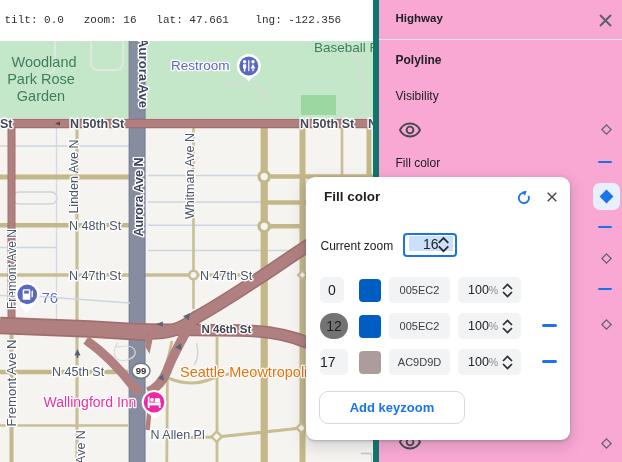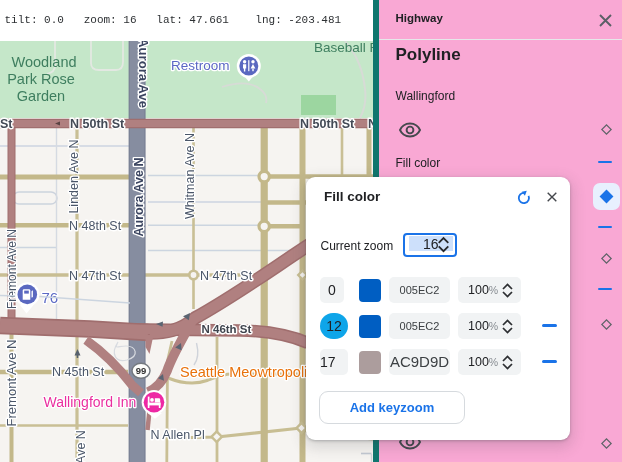--- a/index.html
+++ b/index.html
@@ -5,21 +5,21 @@
   html,body{margin:0;padding:0;}
   body{width:622px;height:462px;overflow:hidden;position:relative;background:#fff;
        font-family:"Liberation Sans",sans-serif;}
   .abs{position:absolute;}
 </style>
 </head>
 <body>
 
 <div class="abs" style="left:0;top:0;width:622px;height:41px;background:#fff;">
 
-  <div class="abs" style="left:4.5px;top:13.5px;font-family:'Liberation Mono',monospace;font-size:11px;color:#2d3033;white-space:pre;">tilt: 0.0   zoom: 16   lat: 47.661    lng: -203.481</div>
+  <div class="abs" style="left:4.5px;top:13.5px;font-family:'Liberation Mono',monospace;font-size:11px;color:#2d3033;white-space:pre;">tilt: 0.0   zoom: 16   lat: 47.661    lng: -122.356</div>
 </div>
 
 <svg class="abs" style="left:0;top:41px;" width="373" height="421" viewBox="0 0 373 421">
 
   <rect x="0" y="0" width="373" height="421" fill="#f6f4f1"></rect>
 
   <rect x="0" y="0" width="373" height="77" fill="#c5e7c9"></rect>
 
   <rect x="301" y="54" width="35" height="20" fill="#9cd6a0"></rect>
 
@@ -240,23 +240,23 @@
 <div class="abs" style="left:373px;top:0;width:249px;height:462px;background:#f9a8d4;border-left:6px solid #0f766e;box-sizing:border-box;">
 
   <div class="abs" style="left:16.5px;top:12px;font-size:11.5px;font-weight:bold;color:#202124;">Highway</div>
 
   <svg class="abs" style="left:220px;top:14px;" width="13" height="13" viewBox="0 0 13 13">
       <path d="M1,1 L12,12 M12,1 L1,12" stroke="#5a5f66" stroke-width="1.9" fill="none"></path>
     </svg>
 
   <div class="abs" style="left:0;top:39px;width:249px;height:1px;background:#e6e8ea;"></div>
 
-  <div class="abs" style="left:16.5px;top:45px;font-size:17px;font-weight:bold;color:#202124;">Polyline</div>
-
-  <div class="abs" style="left:16.5px;top:89px;font-size:12px;color:#202124;">Wallingford</div>
+  <div class="abs" style="left:16.5px;top:53px;font-size:12px;font-weight:bold;color:#202124;">Polyline</div>
+
+  <div class="abs" style="left:16.5px;top:89px;font-size:12px;color:#202124;">Visibility</div>
 
   <svg class="abs" style="left:19px;top:120px;" width="24" height="20" viewBox="0 0 24 20">
     <path d="M12,3.5 C7,3.5 3.3,7 2,10 C3.3,13 7,16.5 12,16.5 C17,16.5 20.7,13 22,10 C20.7,7 17,3.5 12,3.5 Z" fill="none" stroke="#45494e" stroke-width="1.9"></path>
     <circle cx="12" cy="10" r="3.4" fill="none" stroke="#45494e" stroke-width="1.9"></circle>
   </svg>
 
   <div class="abs" style="left:16.5px;top:156px;font-size:12px;color:#202124;">Fill color</div>
 
   <svg class="abs" style="left:221px;top:123px;" width="13" height="13" viewBox="0 0 13 13">
       <rect x="3.2" y="3.2" width="6.6" height="6.6" transform="rotate(45 6.5 6.5)" fill="none" stroke="#5f6368" stroke-width="1.2"></rect>
@@ -321,36 +321,36 @@
   <div class="abs" style="left:53px;top:101.5px;width:22px;height:23px;background:#005ec2;border-radius:4px;"></div>
   <div class="abs" style="left:83px;top:100px;width:61px;height:26px;background:#f1f3f4;border-radius:5px;text-align:center;font-size:11px;color:#3c4043;line-height:26px;">005EC2</div>
   <div class="abs" style="left:152px;top:100px;width:63px;height:26px;background:#f1f3f4;border-radius:5px;">
     <span class="abs" style="left:10px;top:6px;font-size:12.5px;color:#202124;">100<span style="color:#878c91;font-size:10.5px;">%</span></span>
     <svg class="abs" style="left:41px;top:3.5px;" width="17" height="19" viewBox="0 0 17 19">
       <path d="M4,8 L8.5,3.5 L13,8" fill="none" stroke="#2c2e31" stroke-width="1.7"></path>
       <path d="M4,11 L8.5,15.5 L13,11" fill="none" stroke="#2c2e31" stroke-width="1.7"></path>
     </svg>
   </div>
 
-  <div class="abs" style="left:14px;top:136px;width:28px;height:26px;background:#0ea5e9;border-radius:13px;text-align:center;font-size:14px;color:#202124;line-height:26px;">12</div>
+  <div class="abs" style="left:14px;top:136px;width:28px;height:26px;background:#737373;border-radius:13px;text-align:center;font-size:14px;color:#202124;line-height:26px;">12</div>
   <div class="abs" style="left:53px;top:137.5px;width:22px;height:23px;background:#005ec2;border-radius:4px;"></div>
   <div class="abs" style="left:83px;top:136px;width:61px;height:26px;background:#f1f3f4;border-radius:5px;text-align:center;font-size:11px;color:#3c4043;line-height:26px;">005EC2</div>
   <div class="abs" style="left:152px;top:136px;width:63px;height:26px;background:#f1f3f4;border-radius:5px;">
     <span class="abs" style="left:10px;top:6px;font-size:12.5px;color:#202124;">100<span style="color:#878c91;font-size:10.5px;">%</span></span>
     <svg class="abs" style="left:41px;top:3.5px;" width="17" height="19" viewBox="0 0 17 19">
       <path d="M4,8 L8.5,3.5 L13,8" fill="none" stroke="#2c2e31" stroke-width="1.7"></path>
       <path d="M4,11 L8.5,15.5 L13,11" fill="none" stroke="#2c2e31" stroke-width="1.7"></path>
     </svg>
   </div>
 
   <div class="abs" style="left:236px;top:147px;width:15px;height:3px;border-radius:2px;background:#1a73e8;"></div>
 
   <div class="abs" style="left:14px;top:172px;width:28px;height:26px;background:#f1f3f4;border-radius:5px;font-size:14px;color:#202124;line-height:26px;">17</div>
   <div class="abs" style="left:53px;top:173.5px;width:22px;height:23px;background:#ac9d9d;border-radius:4px;"></div>
-  <div class="abs" style="left:83px;top:172px;width:61px;height:26px;background:#f1f3f4;border-radius:5px;text-align:center;font-size:15px;color:#3c4043;line-height:26px;">AC9D9D</div>
+  <div class="abs" style="left:83px;top:172px;width:61px;height:26px;background:#f1f3f4;border-radius:5px;text-align:center;font-size:11px;color:#3c4043;line-height:26px;">AC9D9D</div>
   <div class="abs" style="left:152px;top:172px;width:63px;height:26px;background:#f1f3f4;border-radius:5px;">
     <span class="abs" style="left:10px;top:6px;font-size:12.5px;color:#202124;">100<span style="color:#878c91;font-size:10.5px;">%</span></span>
     <svg class="abs" style="left:41px;top:3.5px;" width="17" height="19" viewBox="0 0 17 19">
       <path d="M4,8 L8.5,3.5 L13,8" fill="none" stroke="#2c2e31" stroke-width="1.7"></path>
       <path d="M4,11 L8.5,15.5 L13,11" fill="none" stroke="#2c2e31" stroke-width="1.7"></path>
     </svg>
   </div>
 
   <div class="abs" style="left:236px;top:183px;width:15px;height:3px;border-radius:2px;background:#1a73e8;"></div>
 

